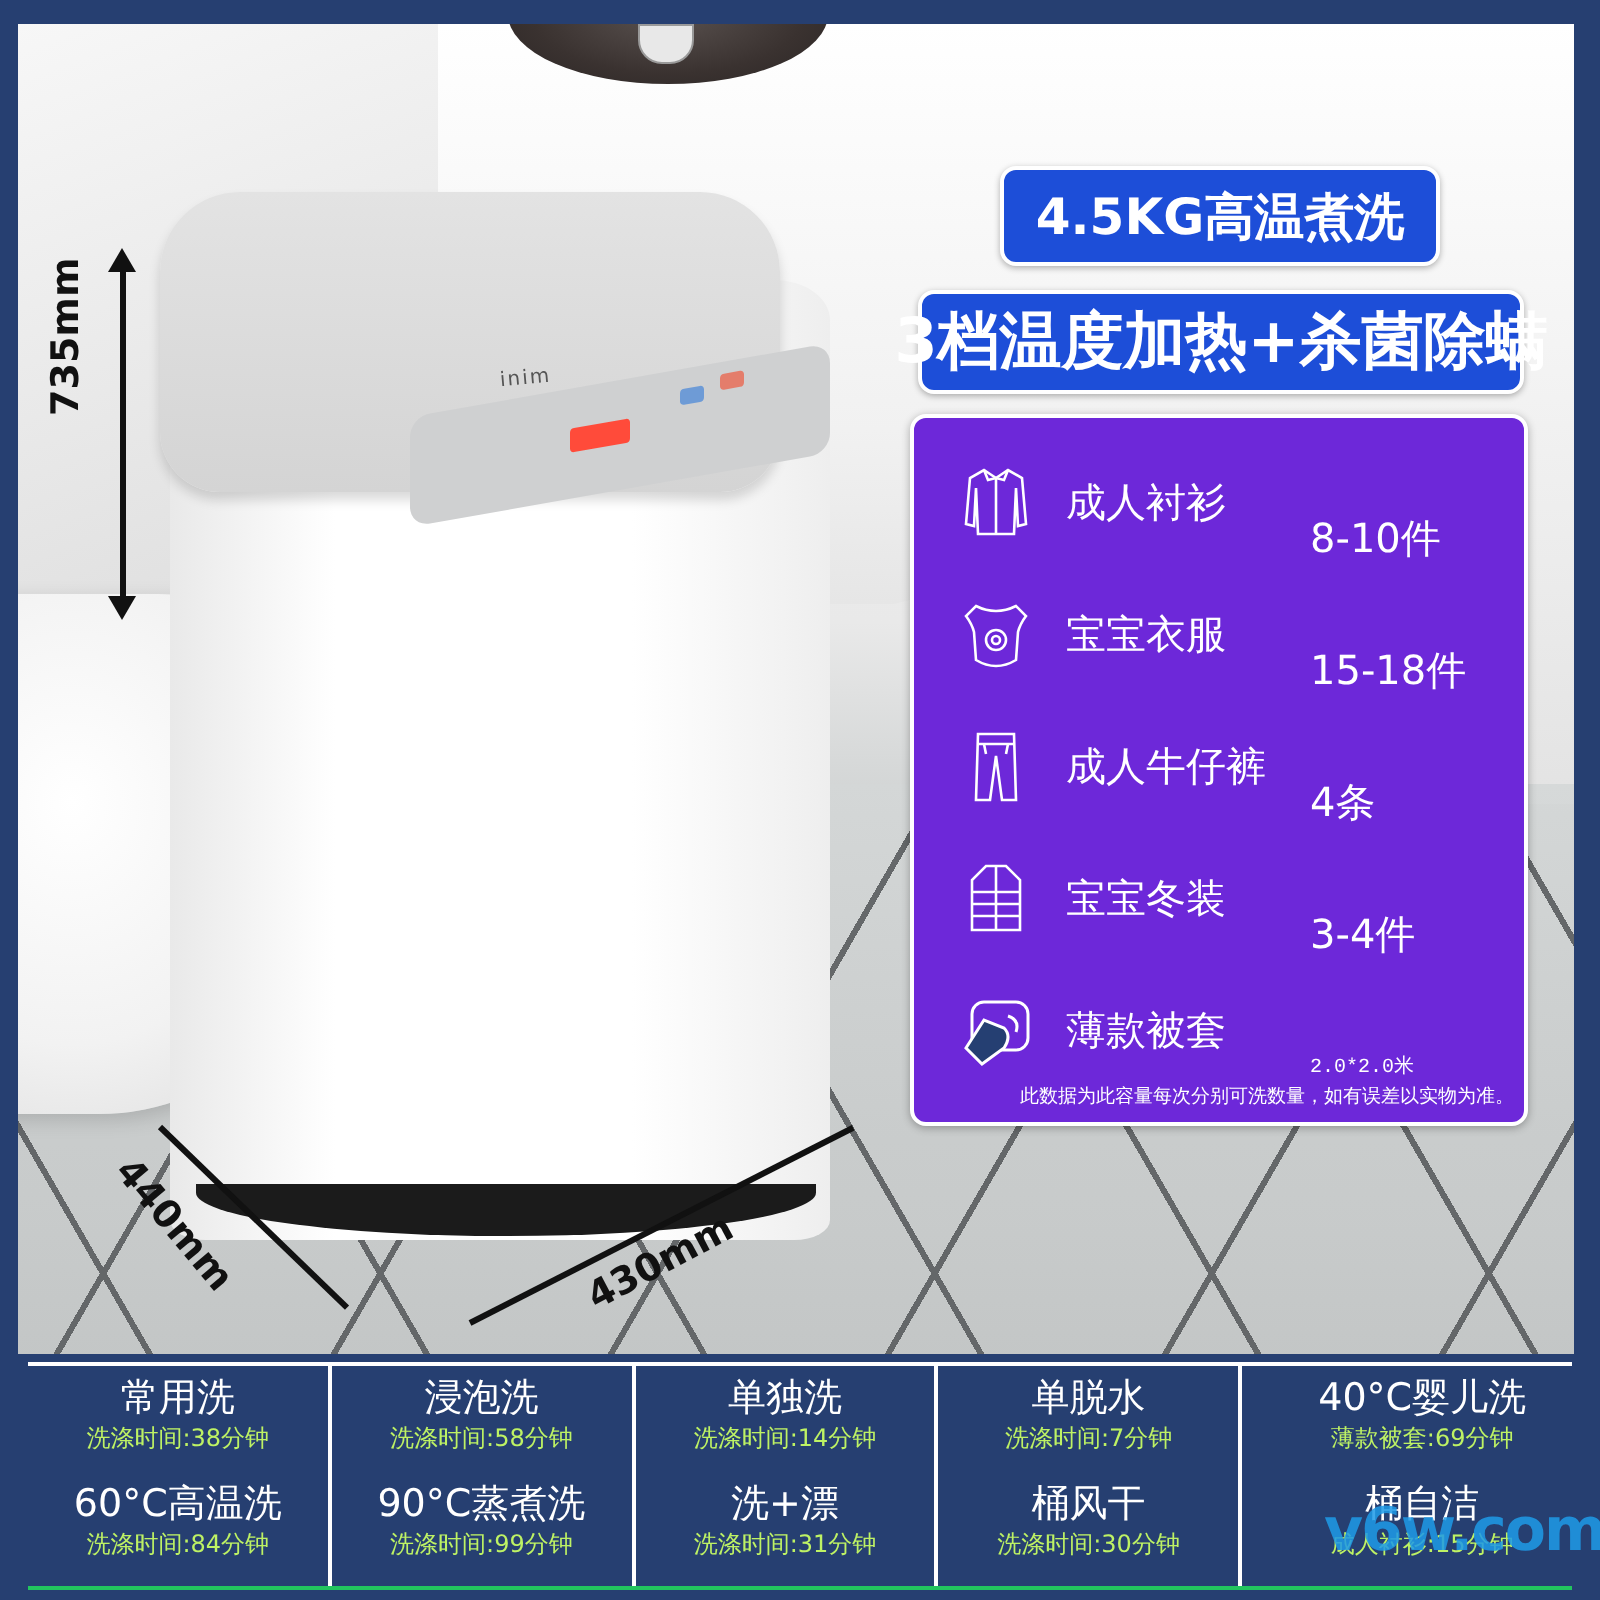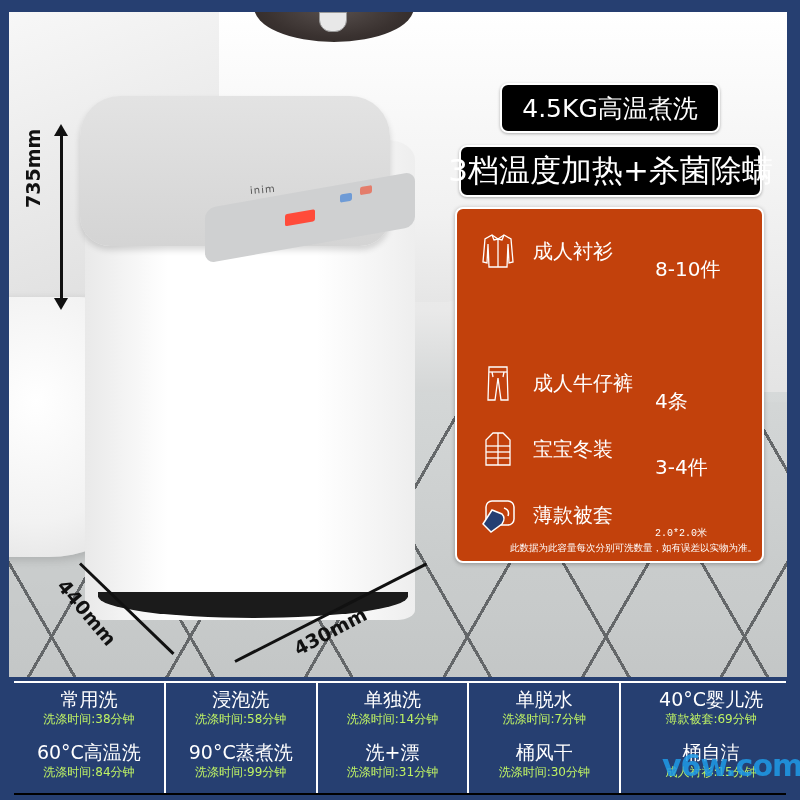--- a/index.html
+++ b/index.html
@@ -56,40 +56,40 @@
   .dim-735 { left: 22px; top: 208px; transform: rotate(-90deg); transform-origin: left top; }
   .arrow-v { position: absolute; left: 60px; top: 128px; width: 3px; height: 178px; background: #111; }
   .arrow-v::before { content: ""; position: absolute; left: -6px; top: -4px; border-left: 7px solid transparent; border-right: 7px solid transparent; border-bottom: 12px solid #111; }
   .arrow-v::after { content: ""; position: absolute; left: -6px; bottom: -4px; border-left: 7px solid transparent; border-right: 7px solid transparent; border-top: 12px solid #111; }
   .dim-440 { left: 70px; top: 575px; transform: rotate(50deg); transform-origin: left top; }
   .arrow-440 { position: absolute; left: 80px; top: 562px; width: 130px; height: 3px; background: #111; transform: rotate(44deg); transform-origin: left center; }
   .dim-430 { left: 290px; top: 640px; transform: rotate(-28deg); transform-origin: left top; }
   .arrow-430 { position: absolute; left: 235px; top: 660px; width: 215px; height: 3px; background: #111; transform: rotate(-27deg); transform-origin: left center; }
 
   
-  .badge { position: absolute; background: #000000; color: #fff; font-weight: normal;
+  .badge { position: absolute; background: #1d4ed8; color: #fff; font-weight: bold;
     border-radius: 8px; border: 2px solid #ffffff; box-shadow: 0 1px 3px rgba(0,0,0,0.3);
     display: flex; align-items: center; justify-content: center; white-space: nowrap; }
   .badge-capacity { left: 500px; top: 83px; width: 220px; height: 50px; font-size: 25px; }
   .badge-heating { left: 459px; top: 145px; width: 303px; height: 52px; font-size: 31px; }
 
   
   .cap-panel { position: absolute; left: 455px; top: 207px; width: 309px; height: 356px;
-    background: #c2410c; border-radius: 8px; border: 2px solid #ffffff;
+    background: #6d28d9; border-radius: 8px; border: 2px solid #ffffff;
     box-shadow: 0 1px 4px rgba(0,0,0,0.3); }
   .cap-row { position: absolute; left: 0; width: 100%; height: 60px; display: flex; align-items: center; color: #fff; }
   .cap-icon { width: 38px; height: 40px; margin-left: 22px; display: flex; align-items: center; justify-content: center; }
   .cap-label { margin-left: 16px; width: 122px; font-size: 20px; white-space: nowrap; }
   .cap-qty { font-size: 20px; white-space: nowrap; margin-top: 36px; }
   .cap-qty.small { font-size: 10px; font-family: Liberation Mono, monospace; }
   .cap-note { position: absolute; left: 0; bottom: 6px; width: 100%; text-align: center; font-size: 9.5px; color: #fff; white-space: nowrap; padding-left: 48px; }
 
   
   .programs { position: absolute; left: 14px; top: 681px; width: 772px; height: 114px;
-    border-top: 2px solid #fff; border-bottom: 2px solid #000000; display: flex; }
+    border-top: 2px solid #fff; border-bottom: 2px solid #22c55e; display: flex; }
   .prog-col { flex: 1; border-right: 2px solid #fff; padding: 4px 0 0 0; position: relative; }
   .prog-col:last-child { border-right: none; padding-left: 15px; }
   .prog-item { text-align: center; color: #fff; height: 53px; }
   .prog-name { font-size: 19px; line-height: 24px; white-space: nowrap; }
   .prog-time { font-size: 12px; line-height: 16px; white-space: nowrap; color: #bef264; }
 
   .watermark { position: absolute; left: 662px; top: 748px; font-size: 30px; font-weight: bold; color: #1e9be8; opacity: 0.85; letter-spacing: -1px; }
 </style>
 </head>
 <body>
@@ -132,20 +132,31 @@
         <svg width="36" height="38" viewBox="0 0 36 38" fill="none" stroke="#fff" stroke-width="1.3">
           <path d="M12 3 L18 7 L24 3 L31 7 L33 30 L29 31 L28 12 L27 35 L9 35 L8 12 L7 31 L3 30 L5 7 Z"></path>
           <path d="M18 7 L18 35"></path>
             <path d="M12 3 L14 8 L18 7 L22 8 L24 3"></path>
         </svg>
       </span>
       <span class="cap-label">成人衬衫</span>
       <span class="cap-qty">8-10件</span>
     </div>
 
+    <div class="cap-row" style="top:78px">
+      <span class="cap-icon">
+        <svg width="36" height="38" viewBox="0 0 36 38" fill="none" stroke="#fff" stroke-width="1.3">
+          <path d="M8 5 Q18 10 28 5 L33 10 Q30 14 29 18 L28 32 Q18 38 8 32 L7 18 Q6 14 3 10 Z"></path>
+          <circle cx="18" cy="22" r="5"></circle>
+            <circle cx="18" cy="22" r="2"></circle>
+        </svg>
+      </span>
+      <span class="cap-label">宝宝衣服</span>
+      <span class="cap-qty">15-18件</span>
+    </div>
 
     <div class="cap-row" style="top:144px">
       <span class="cap-icon">
         <svg width="36" height="38" viewBox="0 0 36 38" fill="none" stroke="#fff" stroke-width="1.3">
           <path d="M9 3 L27 3 L28 36 L21 36 L18 14 L15 36 L8 36 Z"></path>
           <path d="M9 8 L27 8"></path>
             <path d="M12 8 L13 13"></path>
             <path d="M24 8 L23 13"></path>
         </svg>
       </span>

